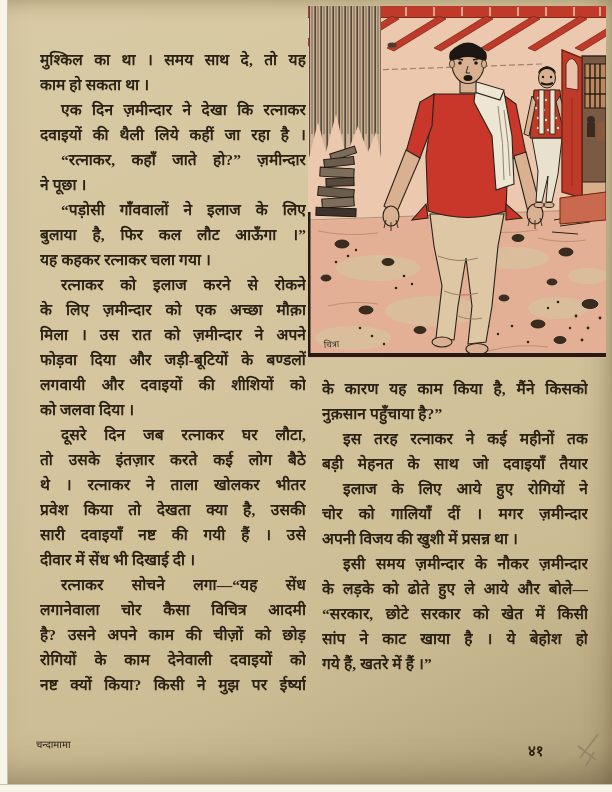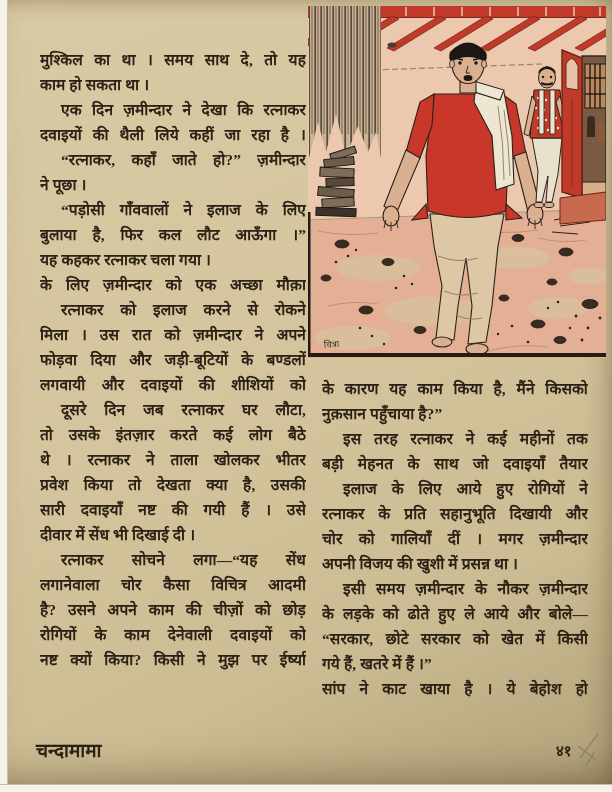--- a/index.html
+++ b/index.html
@@ -21,22 +21,22 @@
   .col{position:absolute;font-size:15.5px;font-weight:600;color:#2b2115;}
   .col-left{left:40px;top:47px;width:266px;}
   .col-right{left:322px;top:376px;width:266px;}
   .tline{
     height:25px;line-height:25px;overflow:hidden;
     text-align:justify;text-align-last:justify;
     letter-spacing:.1px;
   }
   .tline.short{text-align-last:left;}
   .tline.indent{text-indent:21px;}
-  .footer-title{position:absolute;left:36px;top:737px;font-size:19px;font-weight:bold;color:#2b2115;}
-  .page-num{position:absolute;left:556px;top:740px;font-size:15px;font-weight:bold;color:#2b2115;}
+  .footer-title{position:absolute;left:36px;top:737px;font-size:10px;font-weight:normal;color:#2b2115;}
+  .page-num{position:absolute;left:528px;top:740px;font-size:15px;font-weight:bold;color:#2b2115;}
   #illus{position:absolute;left:308px;top:6px;width:298px;height:354px;}
   #pencil{position:absolute;left:572px;top:728px;width:34px;height:40px;}
 </style>
 </head>
 <body>
 
 <div id="page">
 
   <div class="edge-left"></div>
   <div class="edge-bottom"></div>
@@ -267,51 +267,51 @@
   <div class="col col-left">
       <div class="tline">मुश्किल का था ।  समय साथ दे, तो यह</div>
       <div class="tline short">काम हो सकता था ।</div>
       <div class="tline indent">एक दिन ज़मीन्दार ने देखा कि रत्नाकर</div>
       <div class="tline">दवाइयों की थैली लिये कहीं जा रहा है ।</div>
       <div class="tline indent">“रत्नाकर, कहाँ जाते हो?” ज़मीन्दार</div>
       <div class="tline short">ने पूछा ।</div>
       <div class="tline indent">“पड़ोसी गाँववालों ने इलाज के लिए</div>
       <div class="tline">बुलाया है, फिर कल लौट आऊँगा ।”</div>
       <div class="tline short">यह कहकर रत्नाकर चला गया ।</div>
+      <div class="tline indent">रत्नाकर को इलाज करने से रोकने</div>
       <div class="tline">के लिए ज़मीन्दार को एक अच्छा मौक़ा</div>
-      <div class="tline indent">रत्नाकर को इलाज करने से रोकने</div>
       <div class="tline">मिला ।  उस रात को ज़मीन्दार ने अपने</div>
       <div class="tline">फोड़वा दिया और जड़ी-बूटियों के बण्डलों</div>
       <div class="tline">लगवायी और दवाइयों की शीशियों को</div>
+      <div class="tline short">को जलवा दिया ।</div>
       <div class="tline indent">दूसरे दिन जब रत्नाकर घर लौटा,</div>
       <div class="tline">तो उसके इंतज़ार करते कई लोग बैठे</div>
       <div class="tline">थे ।  रत्नाकर ने ताला खोलकर भीतर</div>
       <div class="tline">प्रवेश किया तो देखता क्या है, उसकी</div>
       <div class="tline">सारी दवाइयाँ नष्ट की गयी हैं ।  उसे</div>
       <div class="tline short">दीवार में सेंध भी दिखाई दी ।</div>
       <div class="tline indent">रत्नाकर सोचने लगा—“यह सेंध</div>
       <div class="tline">लगानेवाला चोर कैसा विचित्र आदमी</div>
       <div class="tline">है? उसने अपने काम की चीज़ों को छोड़</div>
       <div class="tline">रोगियों के काम देनेवाली दवाइयों को</div>
       <div class="tline">नष्ट क्यों किया? किसी ने मुझ पर ईर्ष्या</div>
     </div>
   <div class="col col-right">
       <div class="tline">के कारण यह काम किया है,  मैंने किसको</div>
       <div class="tline short">नुक़सान पहुँचाया है?”</div>
       <div class="tline indent">इस तरह रत्नाकर ने कई महीनों तक</div>
       <div class="tline">बड़ी मेहनत के साथ जो दवाइयाँ तैयार</div>
       <div class="tline indent">इलाज के लिए आये हुए रोगियों ने</div>
-      <div class="tline">रत्नाकर के प्रति सहानुभूति दिखायी और</div>
       <div class="tline">चोर को गालियाँ दीं ।  मगर ज़मीन्दार</div>
       <div class="tline short">अपनी विजय की खुशी में प्रसन्न था ।</div>
       <div class="tline indent">इसी समय ज़मीन्दार के नौकर ज़मीन्दार</div>
       <div class="tline">के लड़के को ढोते हुए ले आये और बोले—</div>
       <div class="tline">“सरकार, छोटे सरकार को खेत में किसी</div>
+      <div class="tline">सांप ने काट खाया है ।  ये बेहोश हो</div>
       <div class="tline short">गये हैं, खतरे में हैं ।”</div>
-      <div class="tline">सांप ने काट खाया है ।  ये बेहोश हो</div>
     </div>
 
   <div class="footer-title">चन्दामामा</div>
   <div class="page-num">४१</div>
 
   <svg id="pencil" viewBox="0 0 34 40">
     <g stroke="#8c8169" stroke-width="1.6" fill="none" opacity=".85">
       <path d="M26,6 L8,30"></path>
       <path d="M6,18 L24,32"></path>
       <path d="M14,38 L22,24"></path>

